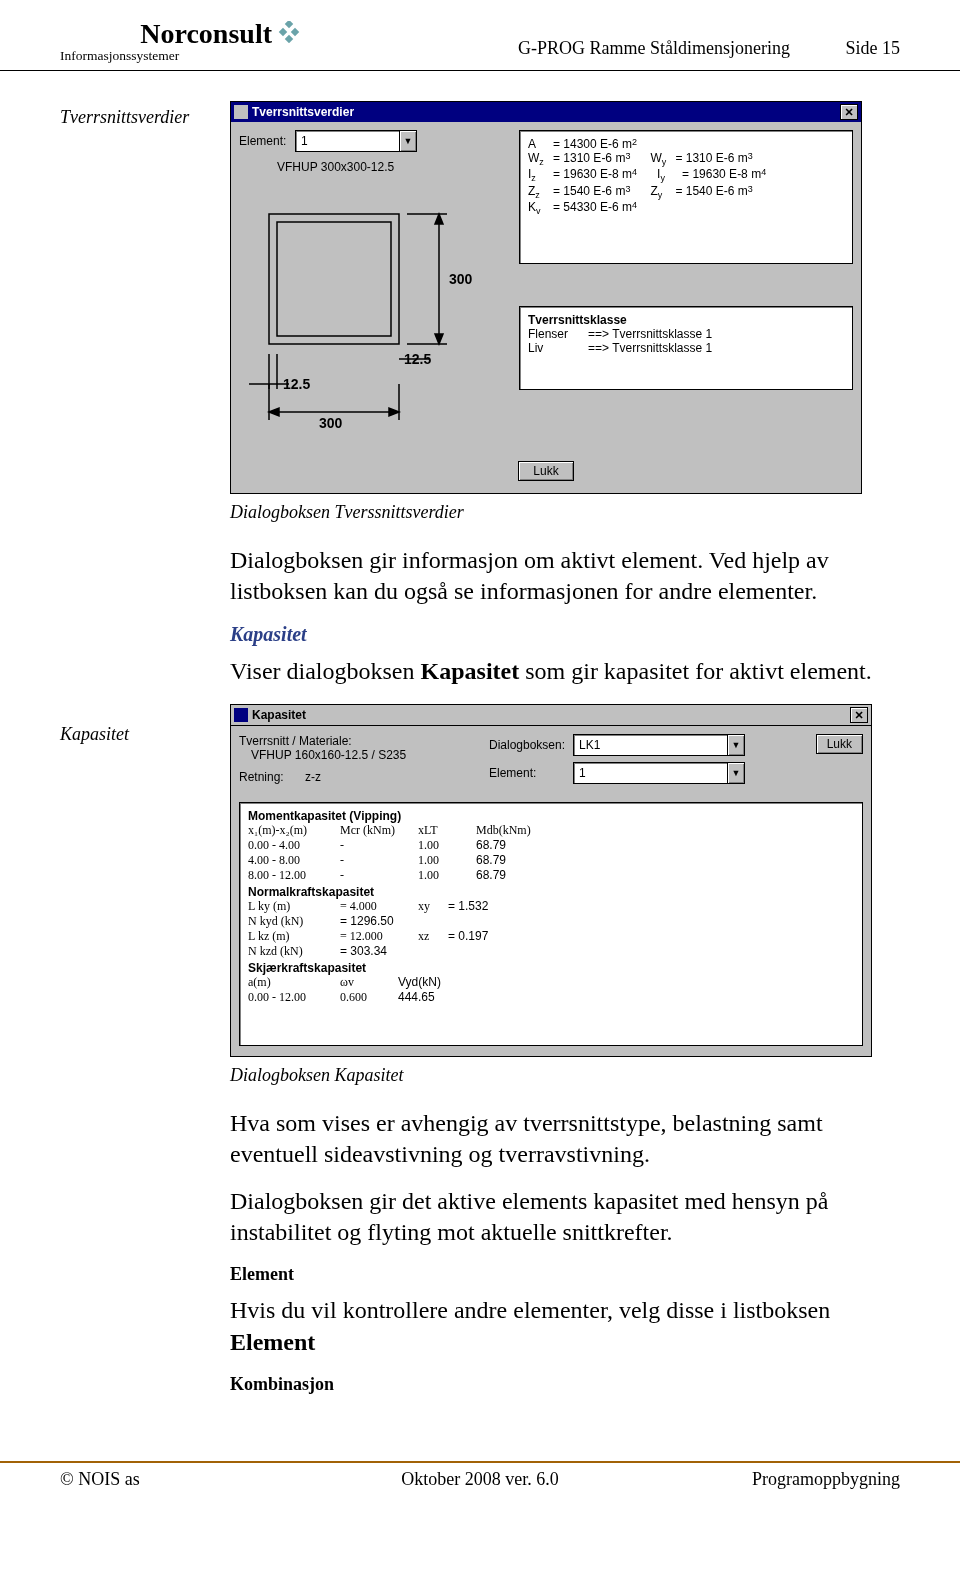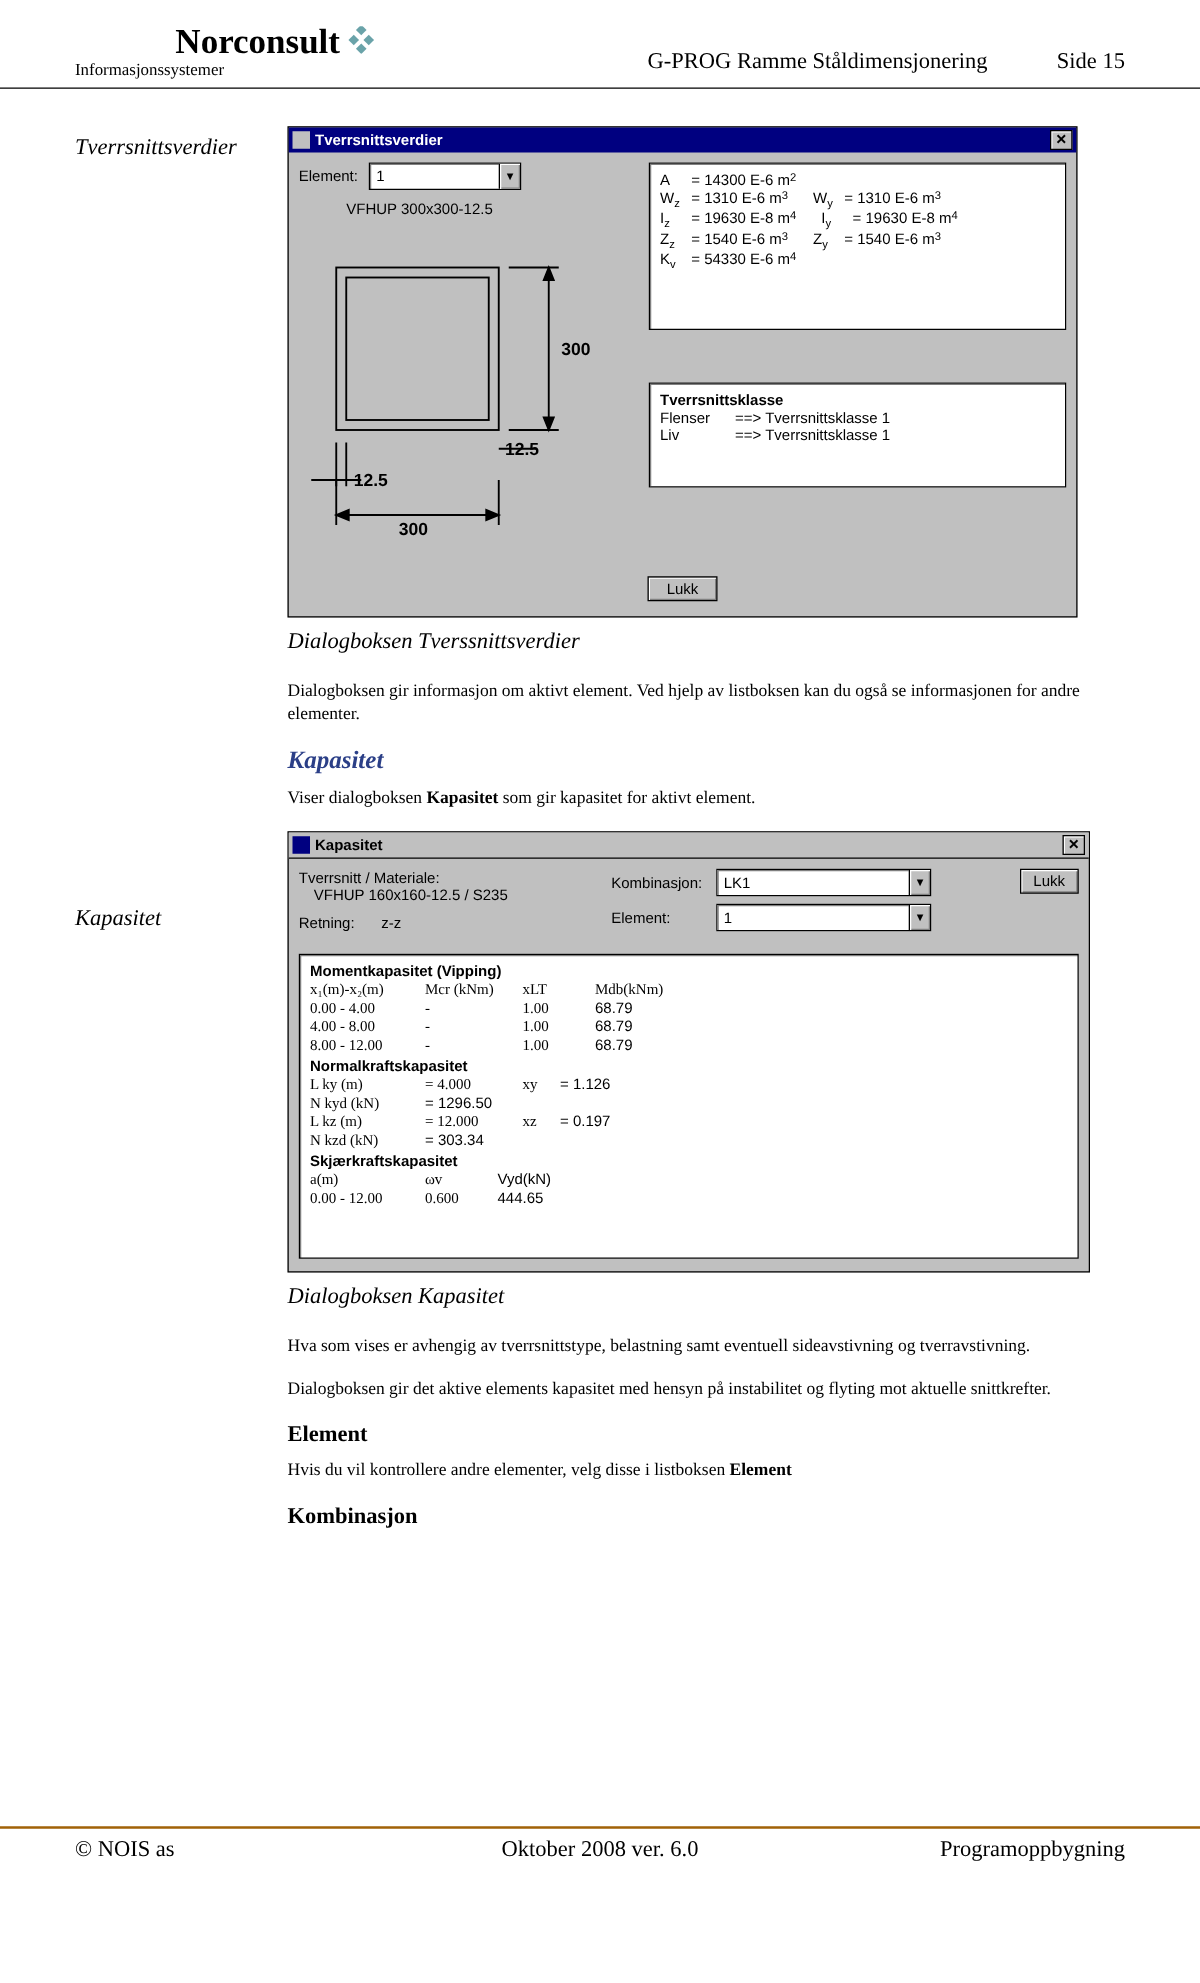--- a/index.html
+++ b/index.html
@@ -150,21 +150,21 @@
     display:inline-block;
     text-align:center;
   }
   .cross-svg { stroke:#000; stroke-width:1.5; }
   .caption {
     font-style: italic;
     font-size: 18px;
     margin: 8px 0 22px 0;
   }
   .para {
-    font-size: 14px;
+    font-size: 24px;
     margin: 10px 0 16px 0;
     line-height: 1.3;
   }
   .sub-hdr {
     font-style: italic;
     font-weight: bold;
     font-size: 20px;
     color: #2b3f87;
     margin: 16px 0 4px 0;
   }
@@ -350,21 +350,21 @@
           <div style="width:250px">
             <div>Tverrsnitt / Materiale:</div>
             <div style="padding-left:12px">VFHUP 160x160-12.5 / S235</div>
             <div style="margin-top:8px">
               <span>Retning:</span>
               <span style="margin-left:18px">z-z</span>
             </div>
           </div>
           <div style="flex:1">
             <div class="field-row">
-              <span style="width:84px">Kombinasjon:</span>
+              <span style="width:84px">Dialogboksen:</span>
               <div class="dropdown" style="width:170px">
                 <div class="dd-value">LK1</div>
                 <div class="dd-arrow">▼</div>
               </div>
             </div>
             <div class="field-row">
               <span style="width:84px">Element:</span>
               <div class="dropdown" style="width:170px">
                 <div class="dd-value">1</div>
                 <div class="dd-arrow">▼</div>
@@ -400,21 +400,21 @@
               <span class="mono-col" style="width:78px">-</span>
               <span class="mono-col" style="width:58px">1.00</span>
               <span>68.79</span>
             </div>
 
           <div class="head" style="margin-top:2px">Normalkraftskapasitet</div>
           <div style="display:flex">
               <span class="mono-col" style="width:92px">L ky (m)</span>
               <span class="mono-col" style="width:78px">= 4.000</span>
               <span class="mono-col" style="width:30px">xy</span>
-              <span>= 1.126</span>
+              <span>= 1.532</span>
             </div>
           <div style="display:flex">
               <span class="mono-col" style="width:92px">N kyd (kN)</span>
               <span>= 1296.50</span>
             </div>
           <div style="display:flex">
               <span class="mono-col" style="width:92px">L kz (m)</span>
               <span class="mono-col" style="width:78px">= 12.000</span>
               <span class="mono-col" style="width:30px">xz</span>
               <span>= 0.197</span>

